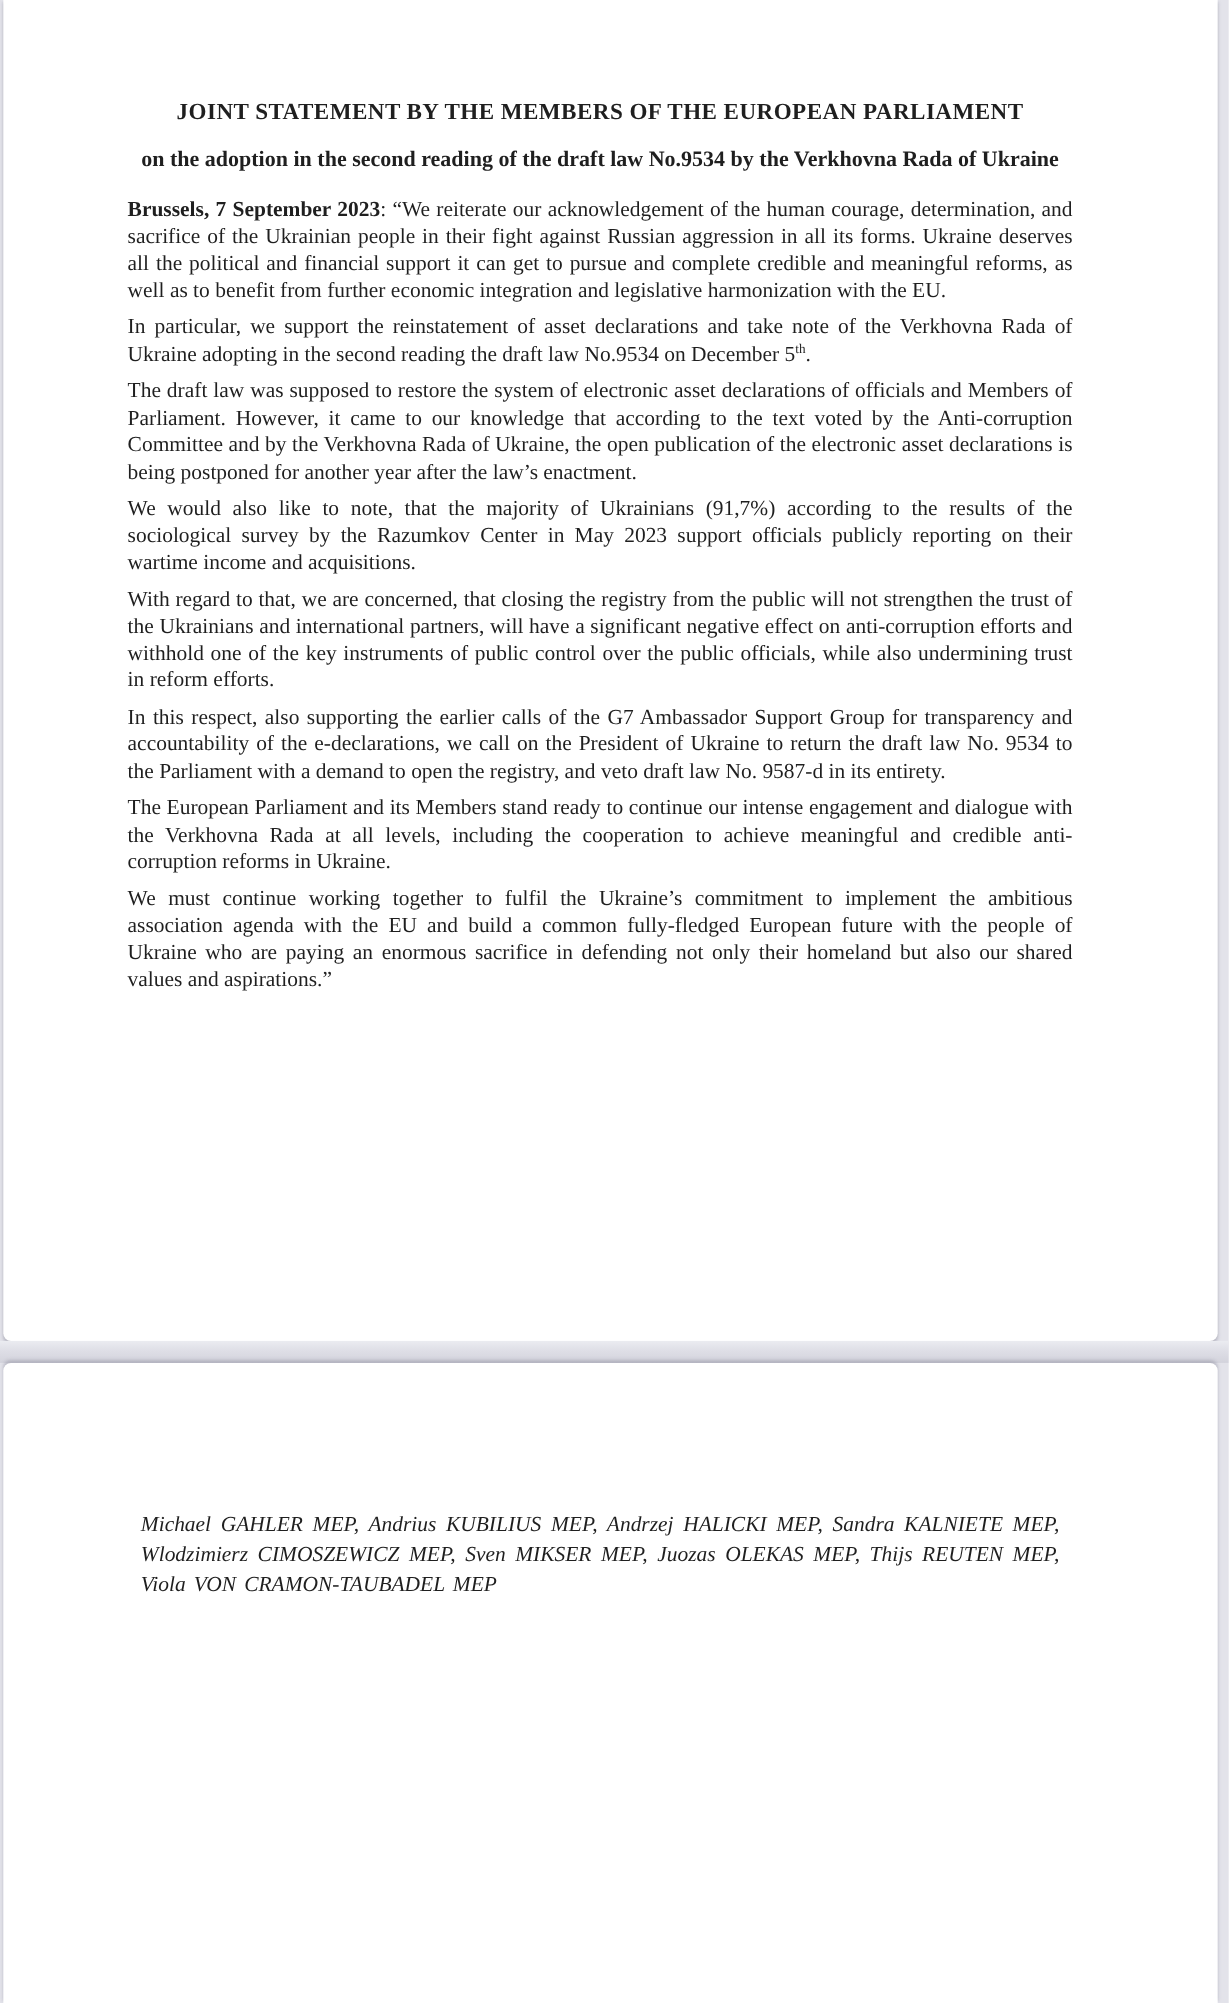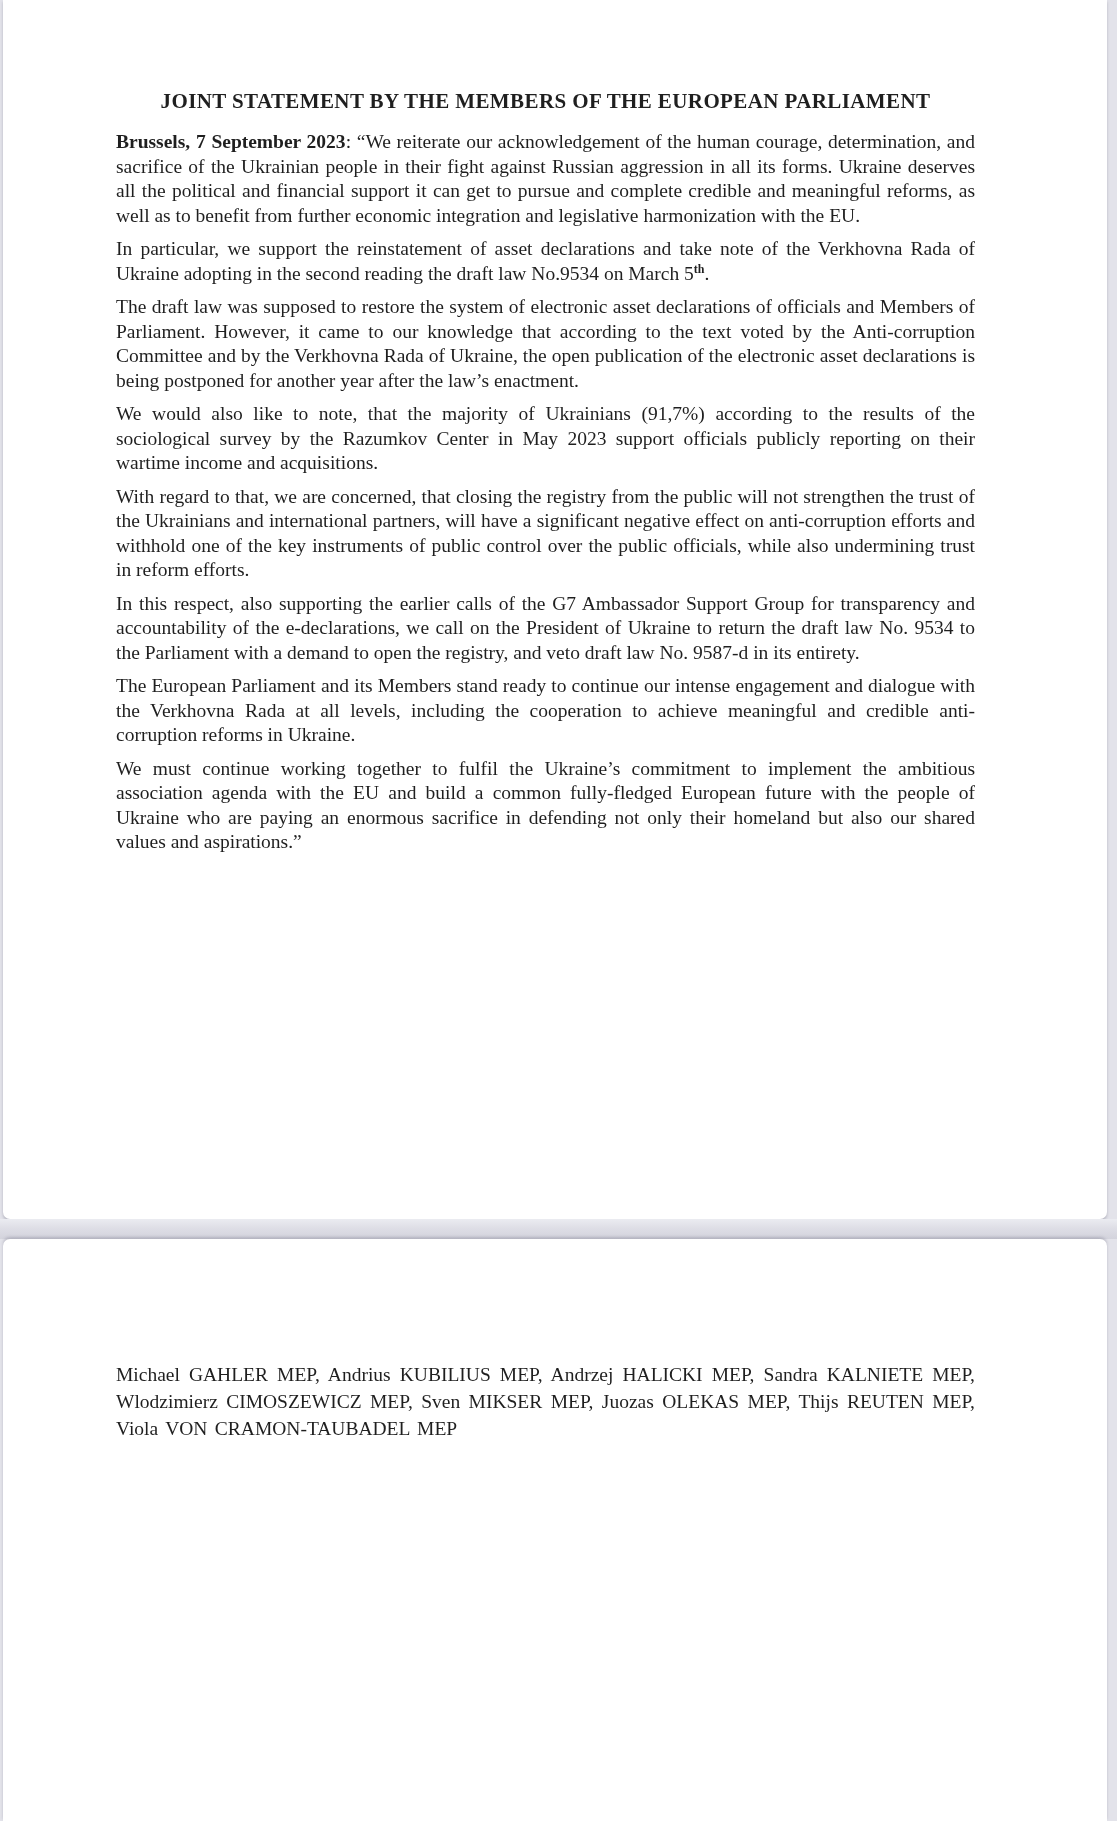--- a/index.html
+++ b/index.html
@@ -64,44 +64,45 @@
     text-align: justify;
     margin: 0 0 9px 0;
   }
   .dateline {
     font-weight: bold;
     margin-top: 43px;
   }
   .body-par sup {
     font-size: 12px;
     line-height: 0;
-    font-weight: bold;
   }
   .signatories {
     font-size: 19.5px;
     line-height: 27px;
     text-align: justify;
     word-spacing: 2.5px;
-    margin: 0;
+    margin: 12px;
+    font-style: italic;
   }
 </style>
 </head>
 <body>
 
 <div class="canvas">
 
   <div class="page page-1">
 
     <h1 class="doc-title">JOINT STATEMENT BY THE MEMBERS OF THE EUROPEAN PARLIAMENT</h1>
 
+    <h2 class="doc-subtitle">on the adoption in the second reading of the draft law No.9534 by the Verkhovna Rada of Ukraine</h2>
 
     <p class="body-par"><strong class="dateline">Brussels, 7 September 2023</strong><span>: “We reiterate our acknowledgement of the human courage, determination, and sacrifice of the Ukrainian people in their fight against Russian aggression in all its forms. Ukraine deserves all the political and financial support it can get to pursue and complete credible and meaningful reforms, as well as to benefit from further economic integration and legislative harmonization with the EU.</span></p>
 
 
-    <p class="body-par"><span>In particular, we support the reinstatement of asset declarations and take note of the Verkhovna Rada of Ukraine adopting in the second reading the draft law No.9534 on March 5</span><sup>th</sup><span>.</span></p>
+    <p class="body-par"><span>In particular, we support the reinstatement of asset declarations and take note of the Verkhovna Rada of Ukraine adopting in the second reading the draft law No.9534 on December 5</span><sup>th</sup><span>.</span></p>
 
     <p class="body-par">The draft law was supposed to restore the system of electronic asset declarations of officials and Members of Parliament. However, it came to our knowledge that according to the text voted by the Anti-corruption Committee and by the Verkhovna Rada of Ukraine, the open publication of the electronic asset declarations is being postponed for another year after the law’s enactment.</p>
 
     <p class="body-par">We would also like to note, that the majority of Ukrainians (91,7%) according to the results of the sociological survey by the Razumkov Center in May 2023 support officials publicly reporting on their wartime income and acquisitions.</p>
 
     <p class="body-par">With regard to that, we are concerned, that closing the registry from the public will not strengthen the trust of the Ukrainians and international partners, will have a significant negative effect on anti-corruption efforts and withhold one of the key instruments of public control over the public officials, while also undermining trust in reform efforts.</p>
 
     <p class="body-par">In this respect, also supporting the earlier calls of the G7 Ambassador Support Group for transparency and accountability of the e-declarations, we call on the President of Ukraine to return the draft law No. 9534 to the Parliament with a demand to open the registry, and veto draft law No. 9587-d in its entirety.</p>
 
     <p class="body-par">The European Parliament and its Members stand ready to continue our intense engagement and dialogue with the Verkhovna Rada at all levels, including the cooperation to achieve meaningful and credible anti-corruption reforms in Ukraine.</p>

